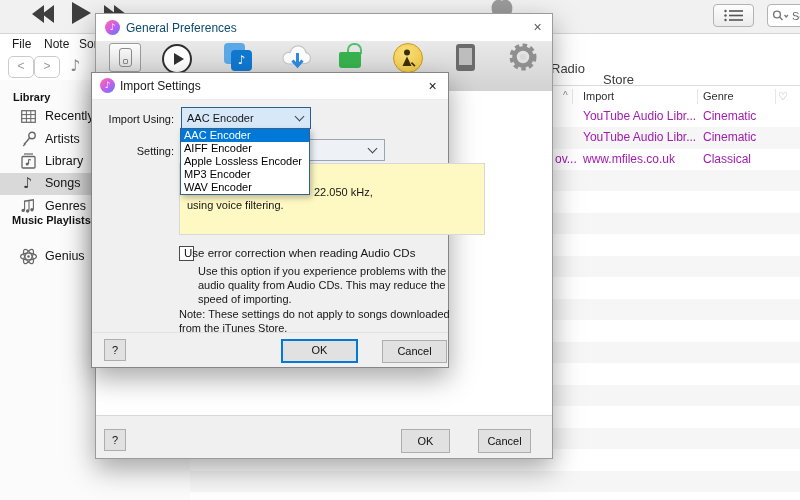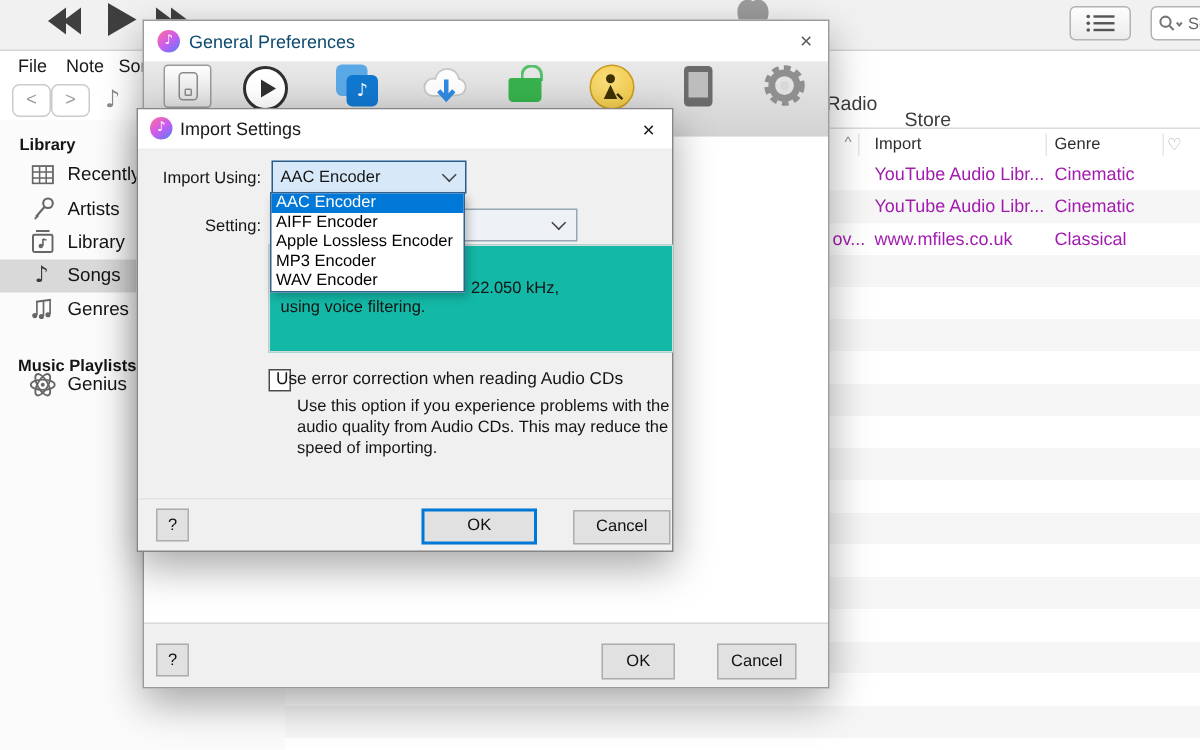--- a/index.html
+++ b/index.html
@@ -51,21 +51,21 @@
   .devphone{width:19px;height:27px;background:#6b6b6b;border-radius:3px;position:relative;}
   .devphone::after{content:"";position:absolute;left:3px;top:4px;width:13px;height:17px;background:#bdbdbd;}
   .btn{border:1px solid #adadad;background:#e1e1e1;font-size:11px;color:#111;text-align:center;}
   .btn-default{border:2px solid #0078d7;background:#e1e1e1;font-size:11px;color:#111;text-align:center;}
   .chev{display:inline-block;width:6px;height:6px;border-right:1.5px solid #444;border-bottom:1.5px solid #444;transform:rotate(45deg);}
   .combo{border:1px solid #2b5d8b;background:#d7e9f8;}
   .combo2{border:1px solid #98a5b2;background:#eef2f6;}
   .ddlist{background:#fff;border:1px solid #35618c;box-shadow:2px 3px 6px rgba(0,0,0,.25);}
   .ddopt{height:13px;line-height:13px;font-size:11px;padding-left:3px;color:#000;white-space:nowrap;}
   .ddopt.sel{background:#0078d7;color:#fff;}
-  .groupbox{border:1px solid #d8d8d8;background:#14b8a6;}
+  .groupbox{border:1px solid #d8d8d8;background:#fef9c3;padding-left:36px;}
   .smalltext{font-size:11px;color:#151515;line-height:14px;}
   .checkbox{width:13px;height:13px;background:#fff;border:1px solid #4a4a4a;}
   .viewbtn{width:39px;height:21px;border:1px solid #b3b3b3;border-radius:4px;background:linear-gradient(#fefefe,#ebebeb);display:flex;align-items:center;justify-content:center;}
   .searchbox{width:80px;height:21px;border:1px solid #b3b3b3;border-radius:4px;background:#fff;display:flex;align-items:center;}
   .searchbox .stxt{font-size:11px;color:#666;margin-left:2px;}
 </style>
 </head>
 <body>
 
 <div class="stage">
@@ -159,21 +159,21 @@
       <line x1="4.6" y1="3" x2="4.6" y2="12" stroke="#666" stroke-width="1.1"></line>
       <line x1="9" y1="2.6" x2="9" y2="12.6" stroke="#666" stroke-width="1.1"></line>
       <line x1="13.4" y1="2.2" x2="13.4" y2="11.4" stroke="#666" stroke-width="1.1"></line>
       <circle cx="3.2" cy="12.4" r="1.7" fill="#666"></circle>
         <circle cx="7.6" cy="13" r="1.7" fill="#666"></circle>
         <circle cx="12" cy="11.8" r="1.7" fill="#666"></circle>
     </svg>
     <span class="lbl">Genres</span>
   </div>
 
-  <div class="abs sb-head" style="left:12px;top:238px;">
+  <div class="abs sb-head" style="left:12px;top:214px;">
     <span>Music Playlists</span>
     <span class="chev" style="border-color:#777;width:4px;height:4px;margin-left:4px;margin-bottom:2px;"></span>
   </div>
 
   <div class="abs sb-item" style="top:246px;">
     <svg class="abs" style="left:19px;top:1px;" width="19" height="19" viewBox="0 0 19 19">
       <ellipse cx="9.5" cy="9.5" rx="8" ry="3.4" fill="none" stroke="#666" stroke-width="1.2" transform="rotate(60 9.5 9.5)"></ellipse>
       <ellipse cx="9.5" cy="9.5" rx="8" ry="3.4" fill="none" stroke="#666" stroke-width="1.2" transform="rotate(-60 9.5 9.5)"></ellipse>
       <ellipse cx="9.5" cy="9.5" rx="8" ry="3.4" fill="none" stroke="#666" stroke-width="1.2"></ellipse>
       <circle cx="9.5" cy="9.5" r="1.3" fill="#666"></circle>
@@ -285,20 +285,21 @@
     </div>
 
     <div class="abs groupbox" style="left:87px;top:90px;width:268px;height:70px;">
       <span class="abs smalltext" style="left:134px;top:21px;">22.050 kHz,</span>
       <span class="abs smalltext" style="left:7px;top:34px;">using voice filtering.</span>
     </div>
 
     <div class="abs checkbox" style="left:87px;top:173px;"></div>
     <div class="abs smalltext" style="left:92px;top:173px;font-size:11.5px;">Use error correction when reading Audio CDs</div>
     <div class="abs smalltext" style="left:106px;top:191px;width:256px;">Use this option if you experience problems with the audio quality from Audio CDs.  This may reduce the speed of importing.</div>
+    <div class="abs smalltext" style="left:87px;top:234px;width:276px;">Note: These settings do not apply to songs downloaded from the iTunes Store.</div>
 
     <div class="abs" style="left:0;top:259px;width:356px;height:1px;background:#e2e2e2;"></div>
 
     <div class="abs btn" style="left:12px;top:266px;width:20px;height:20px;line-height:20px;">?</div>
     <div class="abs btn-default" style="left:189px;top:266px;width:73px;height:20px;line-height:19px;">OK</div>
     <div class="abs btn" style="left:290px;top:267px;width:63px;height:21px;line-height:21px;">Cancel</div>
   </div>
 
   <div class="abs ddlist" style="left:180px;top:128px;width:128px;z-index:40;">
     <div class="ddopt sel">AAC Encoder</div>

